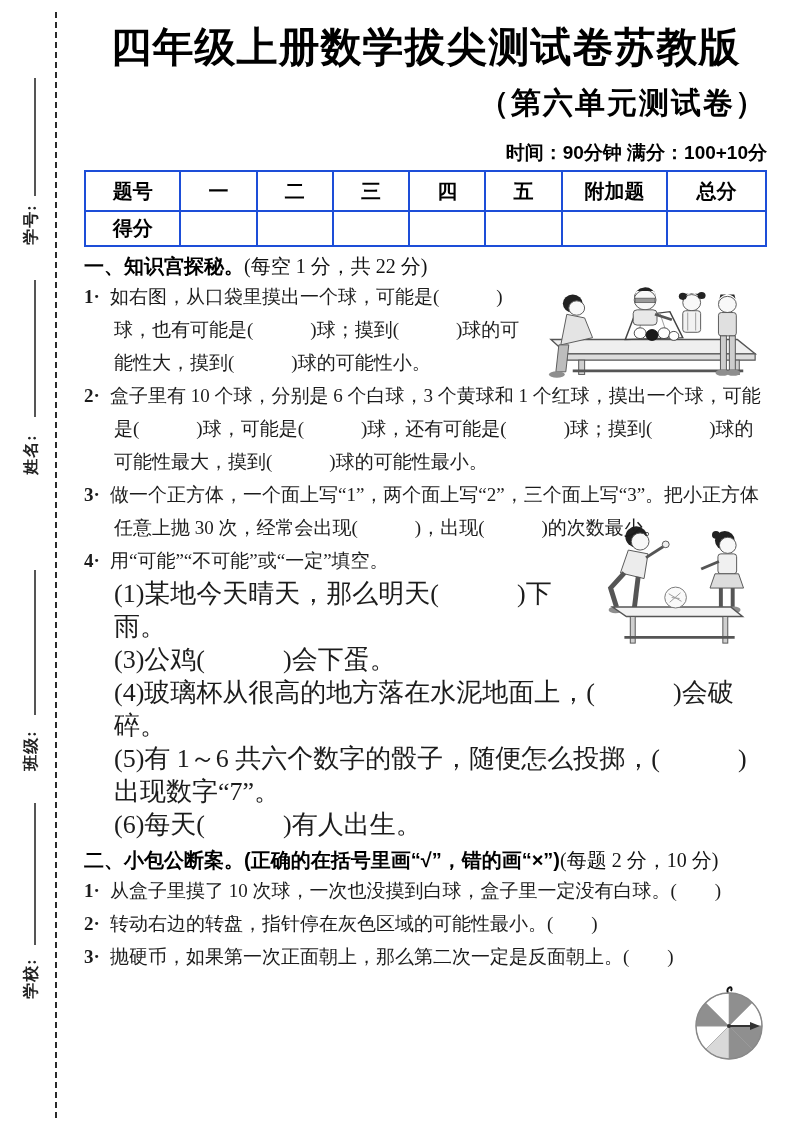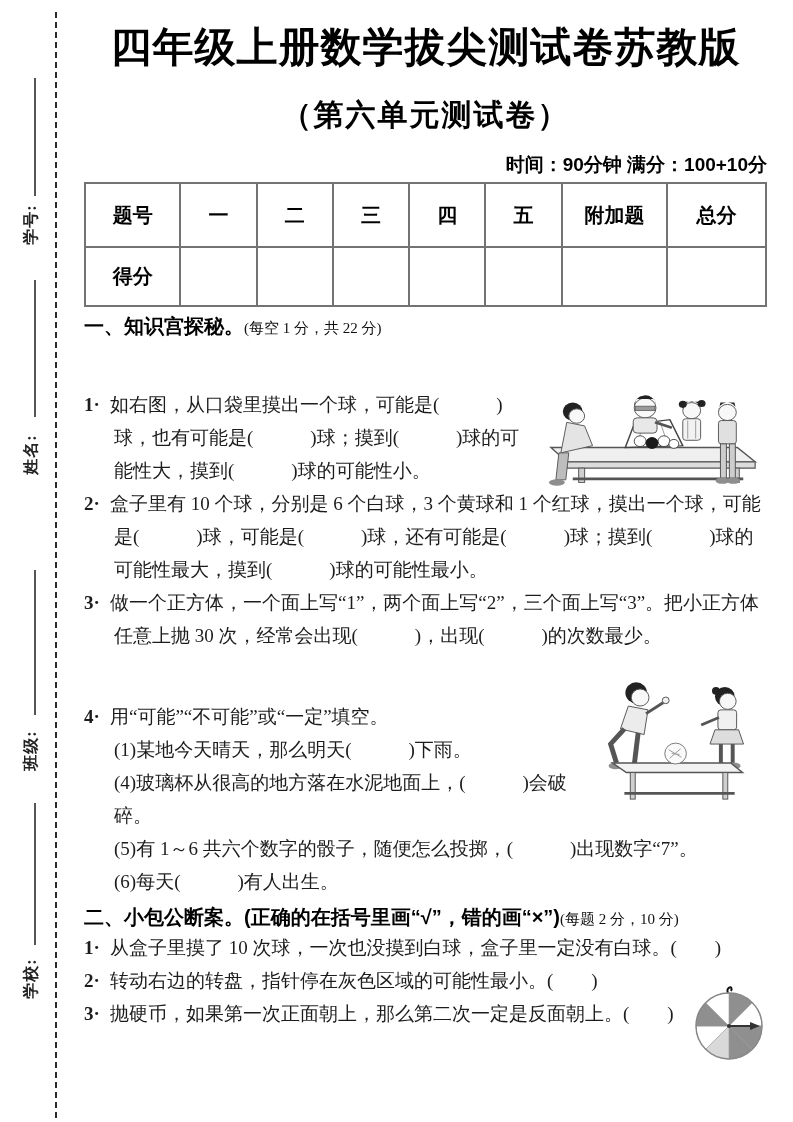--- a/index.html
+++ b/index.html
@@ -21,40 +21,40 @@
   #sflab2{left:6px;top:444px;width:50px;text-align:center;}
   #sfline3{left:34px;top:570px;height:145px;}
   #sflab3{left:6px;top:740px;width:50px;text-align:center;}
   #sfline4{left:34px;top:803px;height:142px;}
   #sflab4{left:6px;top:968px;width:50px;text-align:center;}
 
   
   .content{position:absolute;left:84px;top:20px;width:683px;}
   h1{margin:0;font-family:Liberation Sans, sans-serif;
      font-weight:900;font-size:41px;text-align:center;letter-spacing:1px;color:#000;}
-  h2{margin:20px 0 0 0;font-family:"Liberation Sans","DejaVu Sans",sans-serif;
-     font-weight:900;font-size:30px;text-align:center;letter-spacing:2px;color:#000;}
+  h2{margin:8px 0 0 0;font-family:"Liberation Sans","DejaVu Sans",sans-serif;
+     font-weight:900;font-size:30px;text-align:right;letter-spacing:2px;color:#000;}
   .meta{margin-top:16px;text-align:right;font-family:"Liberation Sans","DejaVu Sans",sans-serif;
      font-size:19px;font-weight:600;color:#000;}
 
   table.score{border-collapse:collapse;width:100%;margin-top:4px;table-layout:fixed;}
-  table.score td{border:2px solid #737373;text-align:center;
+  table.score td{border:2px solid #1d4ed8;text-align:center;
      font-family:"Liberation Sans","DejaVu Sans",sans-serif;
-     font-size:20px;font-weight:700;color:#000;padding:12px;}
+     font-size:20px;font-weight:700;color:#000;padding:0;}
   tr.hdr td{height:38px;}
   tr.scr td{height:33px;}
 
   
   .sec-head{margin:6px 0 0 0;font-size:20px;}
   .sec-head .bold{font-weight:700;font-family:"Liberation Sans","DejaVu Sans",sans-serif;color:#000;}
-  .sec-head .note{font-size:15px;color:#111;}
+  .sec-head .note{font-size:20px;color:#111;}
   .q{margin:0;font-size:19px;line-height:33px;padding-left:30px;text-indent:-30px;}
   .qnum{font-weight:700;display:inline-block;width:26px;text-indent:0;}
-  .sub{margin:0;font-size:19px;line-height:33px;padding-left:30px;}
-  .qwrap{overflow:visible;margin-top:48px;}
+  .sub{margin:0;font-size:26px;line-height:33px;padding-left:30px;}
+  .qwrap{overflow:visible;}
 
   .il1{float:right;width:228px;height:97px;margin:2px -4px 0 8px;}
   .il2{float:right;width:192px;height:150px;margin:-30px -10px 0 6px;}
   .spinner{position:absolute;left:691px;top:984px;width:76px;height:80px;}
   svg{display:block;}
 </style>
 </head>
 <body>
 
 <div class="page">
@@ -186,20 +186,21 @@
           <polygon points="28,98 148,98 160,108 42,108" fill="#f2f2f2" stroke="#555" stroke-width="1.5"></polygon>
           <rect x="46" y="108" width="5" height="28" fill="#cfcfcf" stroke="#555"></rect>
           <rect x="140" y="108" width="5" height="28" fill="#cfcfcf" stroke="#555"></rect>
           <line x1="40" y1="130" x2="152" y2="130" stroke="#555" stroke-width="3"></line>
           <circle cx="92" cy="88" r="11" fill="#fafafa" stroke="#777"></circle>
           <path d="M85,84 L98,92 M86,93 L97,83 M88,88 L96,89" stroke="#999" stroke-width="1" fill="none"></path>
         </svg>
       </div>
       <p class="q"><span class="qnum">4·</span><span>用“可能”“不可能”或“一定”填空。</span></p>
       <p class="sub">(1)某地今天晴天，那么明天(　　　)下雨。</p>
+      <p class="sub">(3)公鸡(　　　)会下蛋。</p>
       <p class="sub">(4)玻璃杯从很高的地方落在水泥地面上，(　　　)会破碎。</p>
       <p class="sub">(5)有 1～6 共六个数字的骰子，随便怎么投掷，(　　　)出现数字“7”。</p>
       <p class="sub">(6)每天(　　　)有人出生。</p>
     </div>
 
 
 
     <p class="sec-head">
       <span class="bold">二、小包公断案。(正确的在括号里画“√”，错的画“×”)</span><span class="note">(每题 2 分，10 分)</span>
     </p>

